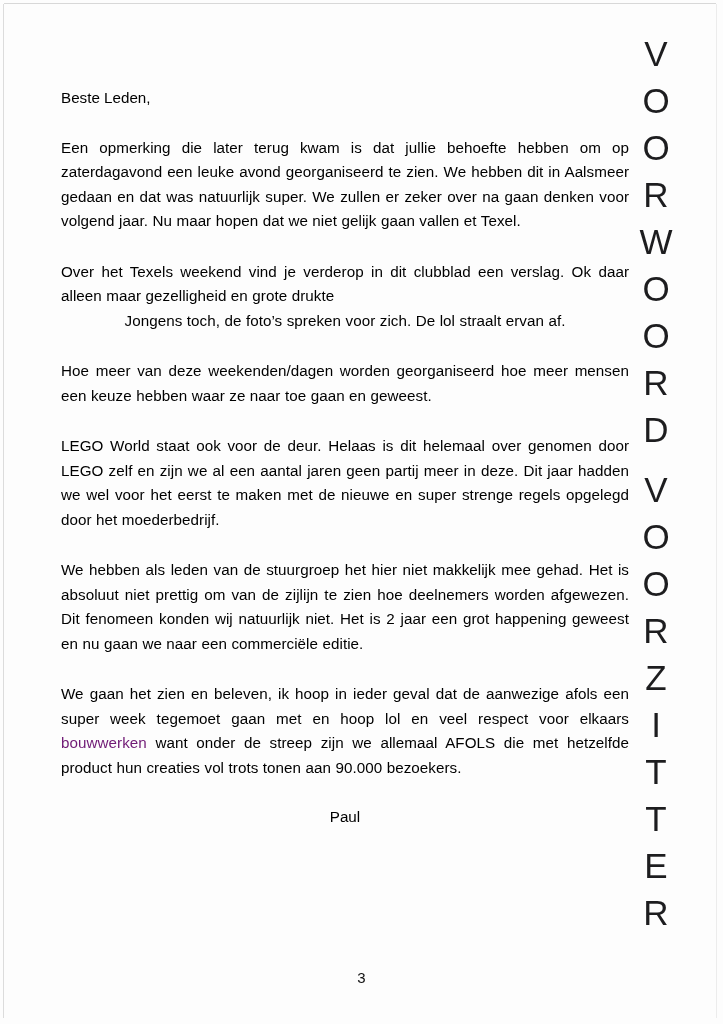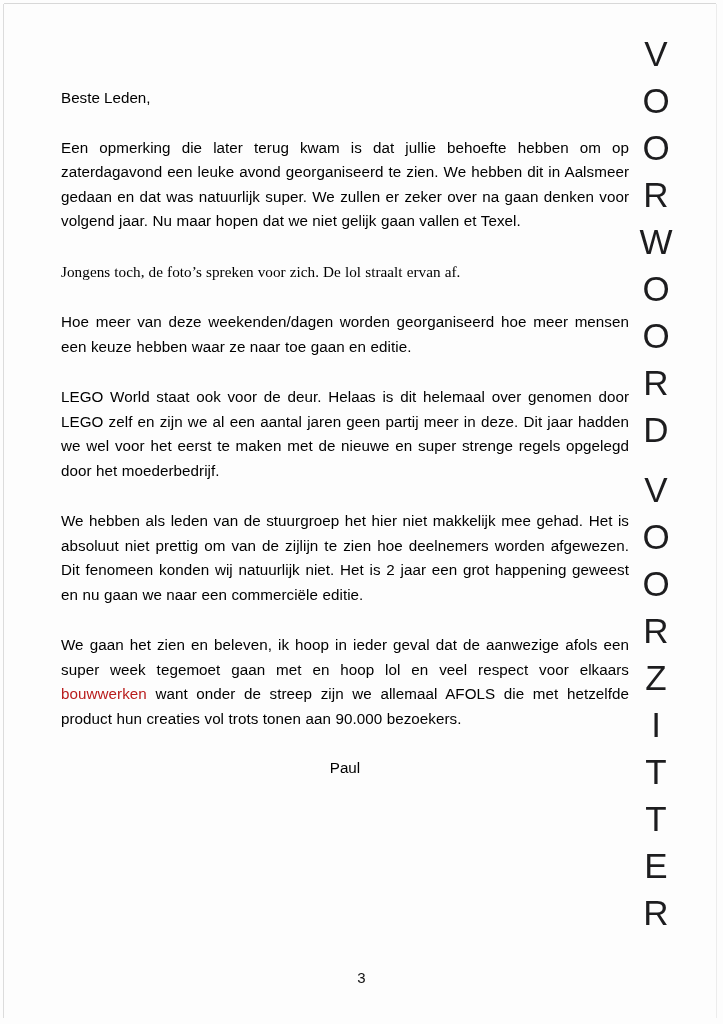--- a/index.html
+++ b/index.html
@@ -49,28 +49,27 @@
   .para {
     margin: 0;
     font-size: 15.2px;
     line-height: 24.5px;
     text-align: justify;
     text-justify: inter-word;
     letter-spacing: 0.05px;
     word-spacing: 0.2px;
   }
   .para.ragged {
-    text-align: left;
-    font-family: Liberation Serif, serif;
+    text-align: center;
   }
   .gap-md { height: 25px; }
   .gap-lg { height: 26px; }
 
   .faded {
-    color: #b91c1c;
+    color: #701a75;
   }
 
   .salutation {
     margin: 0;
     font-size: 15.2px;
     line-height: 24.5px;
     text-align: left;
   }
   .signature {
     margin: 0;
@@ -125,27 +124,28 @@
 
     <p class="salutation">Beste Leden,</p>
 
     <div class="gap-md"></div>
 
 
     <p class="para">Een opmerking die later terug kwam is dat jullie behoefte hebben om op zaterdagavond een leuke avond georganiseerd te zien. We hebben dit in Aalsmeer gedaan en dat was natuurlijk super. We zullen er zeker over na gaan denken voor volgend jaar. Nu maar hopen dat we niet gelijk gaan vallen et Texel.</p>
 
     <div class="gap-lg"></div>
 
+    <p class="para">Over het Texels weekend vind je verderop in dit clubblad een verslag. Ok daar alleen maar gezelligheid en grote drukte</p>
 
     <p class="para ragged">Jongens toch, de foto’s spreken voor zich. De lol straalt ervan af.</p>
 
     <div class="gap-lg"></div>
 
 
-    <p class="para">Hoe meer van deze weekenden/dagen worden georganiseerd hoe meer mensen een keuze hebben waar ze naar toe gaan en editie.</p>
+    <p class="para">Hoe meer van deze weekenden/dagen worden georganiseerd hoe meer mensen een keuze hebben waar ze naar toe gaan en geweest.</p>
 
     <div class="gap-lg"></div>
 
     <p class="para">LEGO World staat ook voor de deur. Helaas is dit helemaal over genomen door LEGO zelf en zijn we al een aantal jaren geen partij meer in deze. Dit jaar hadden we wel voor het eerst te maken met de nieuwe en super strenge regels opgelegd door het moederbedrijf.</p>
 
     <div class="gap-lg"></div>
 
     <p class="para">We hebben als leden van de stuurgroep het hier niet makkelijk mee gehad. Het is absoluut niet prettig om van de zijlijn te zien hoe deelnemers worden afgewezen. Dit fenomeen konden wij natuurlijk niet. Het is 2 jaar een grot happening geweest en nu gaan we naar een commerciële editie.</p>
 
     <div class="gap-lg"></div>

